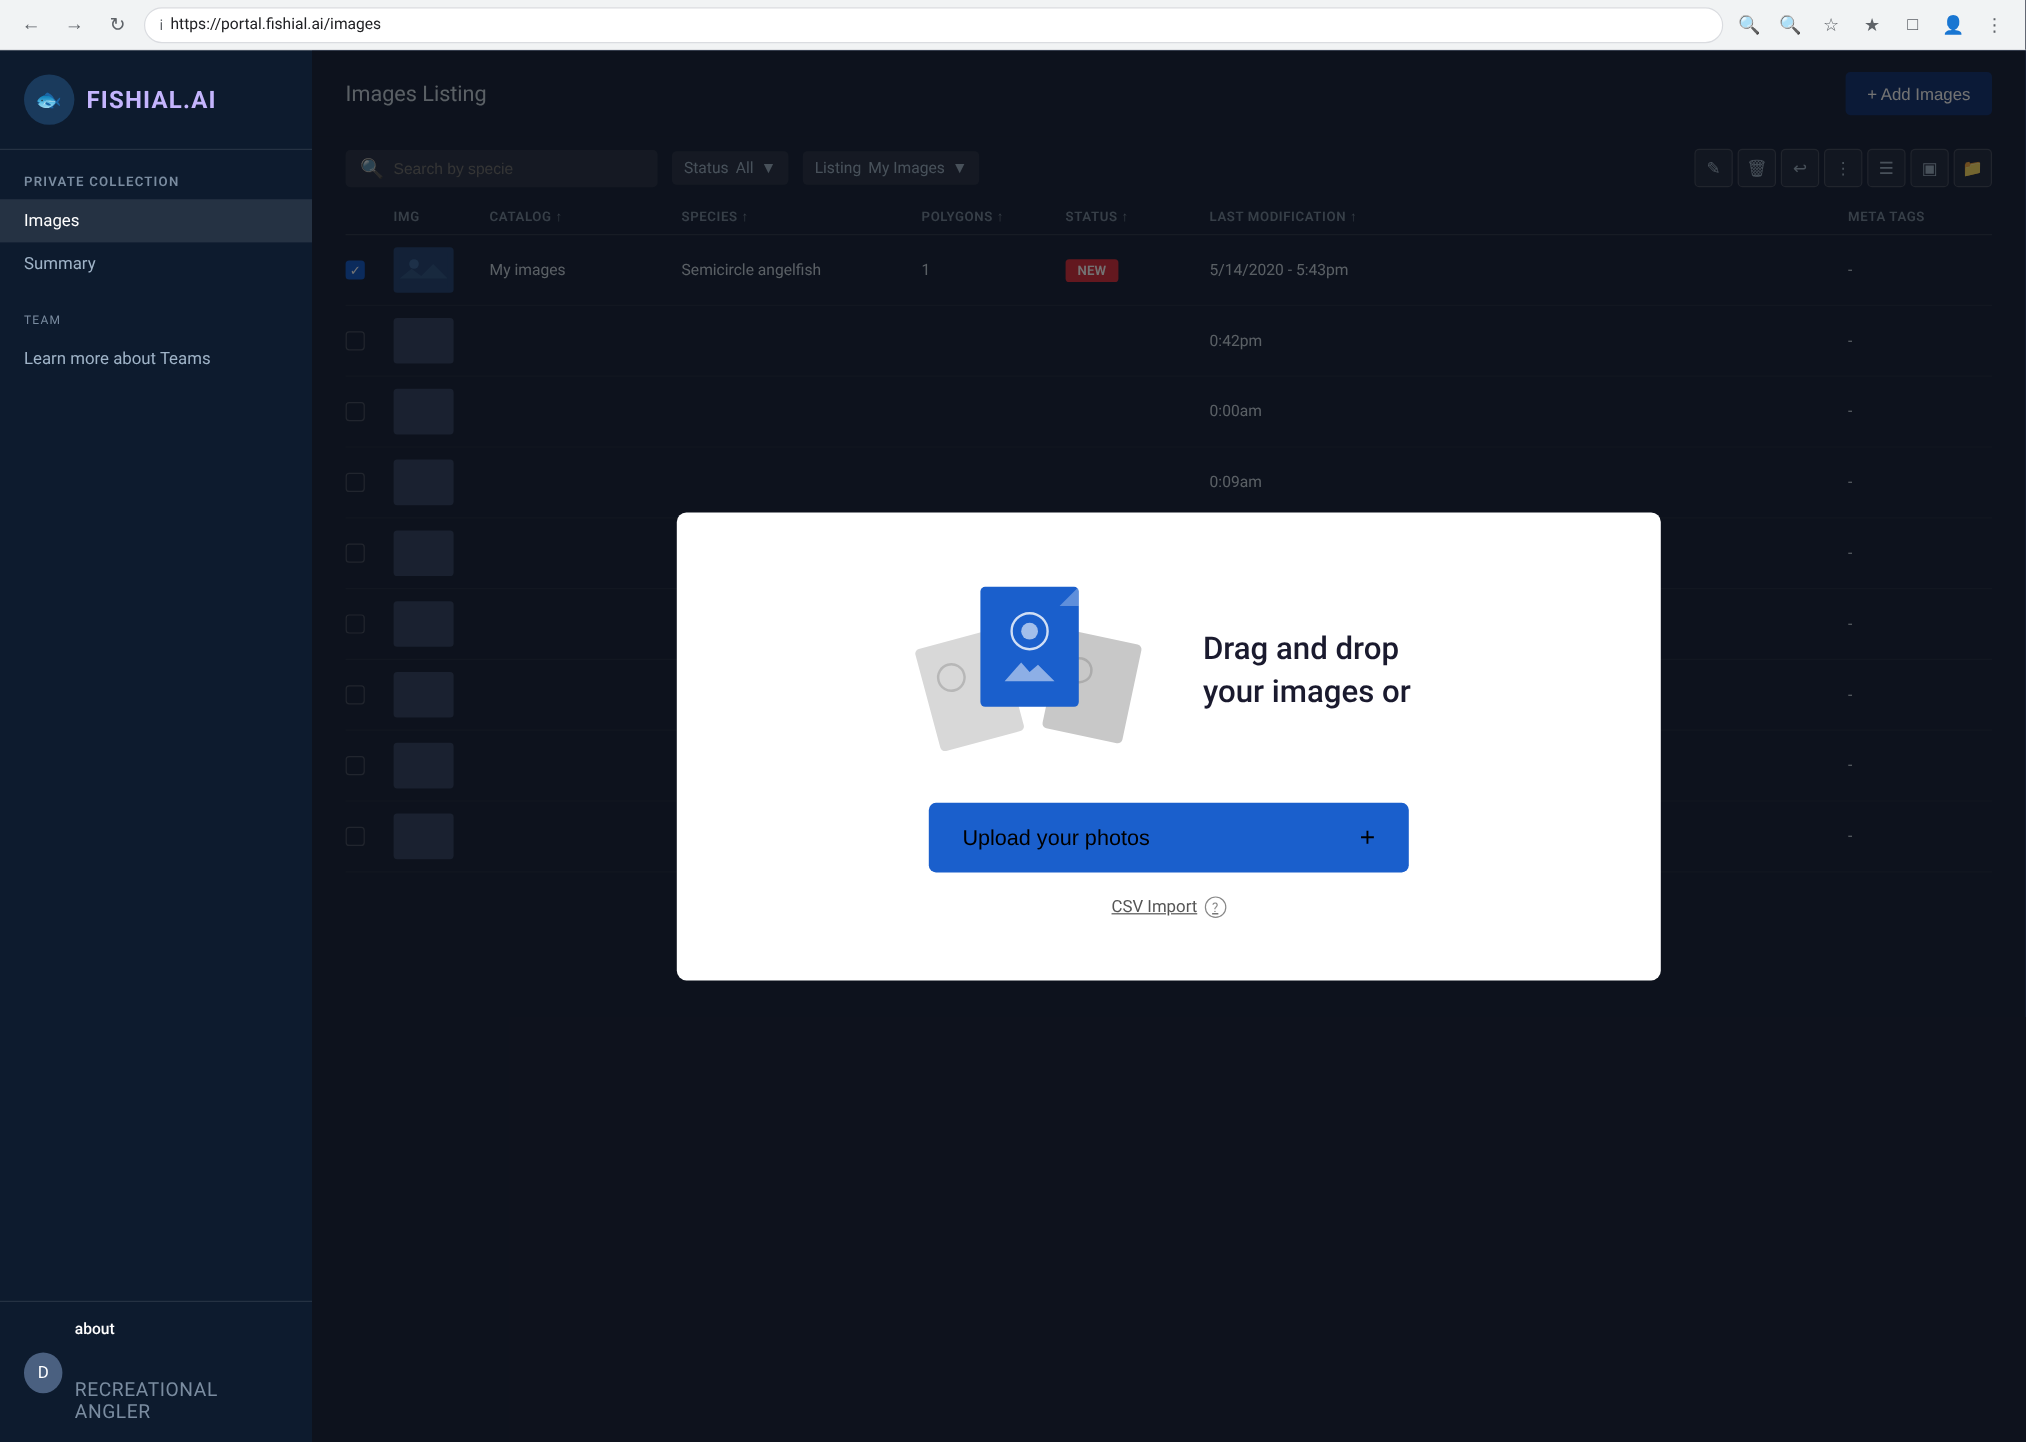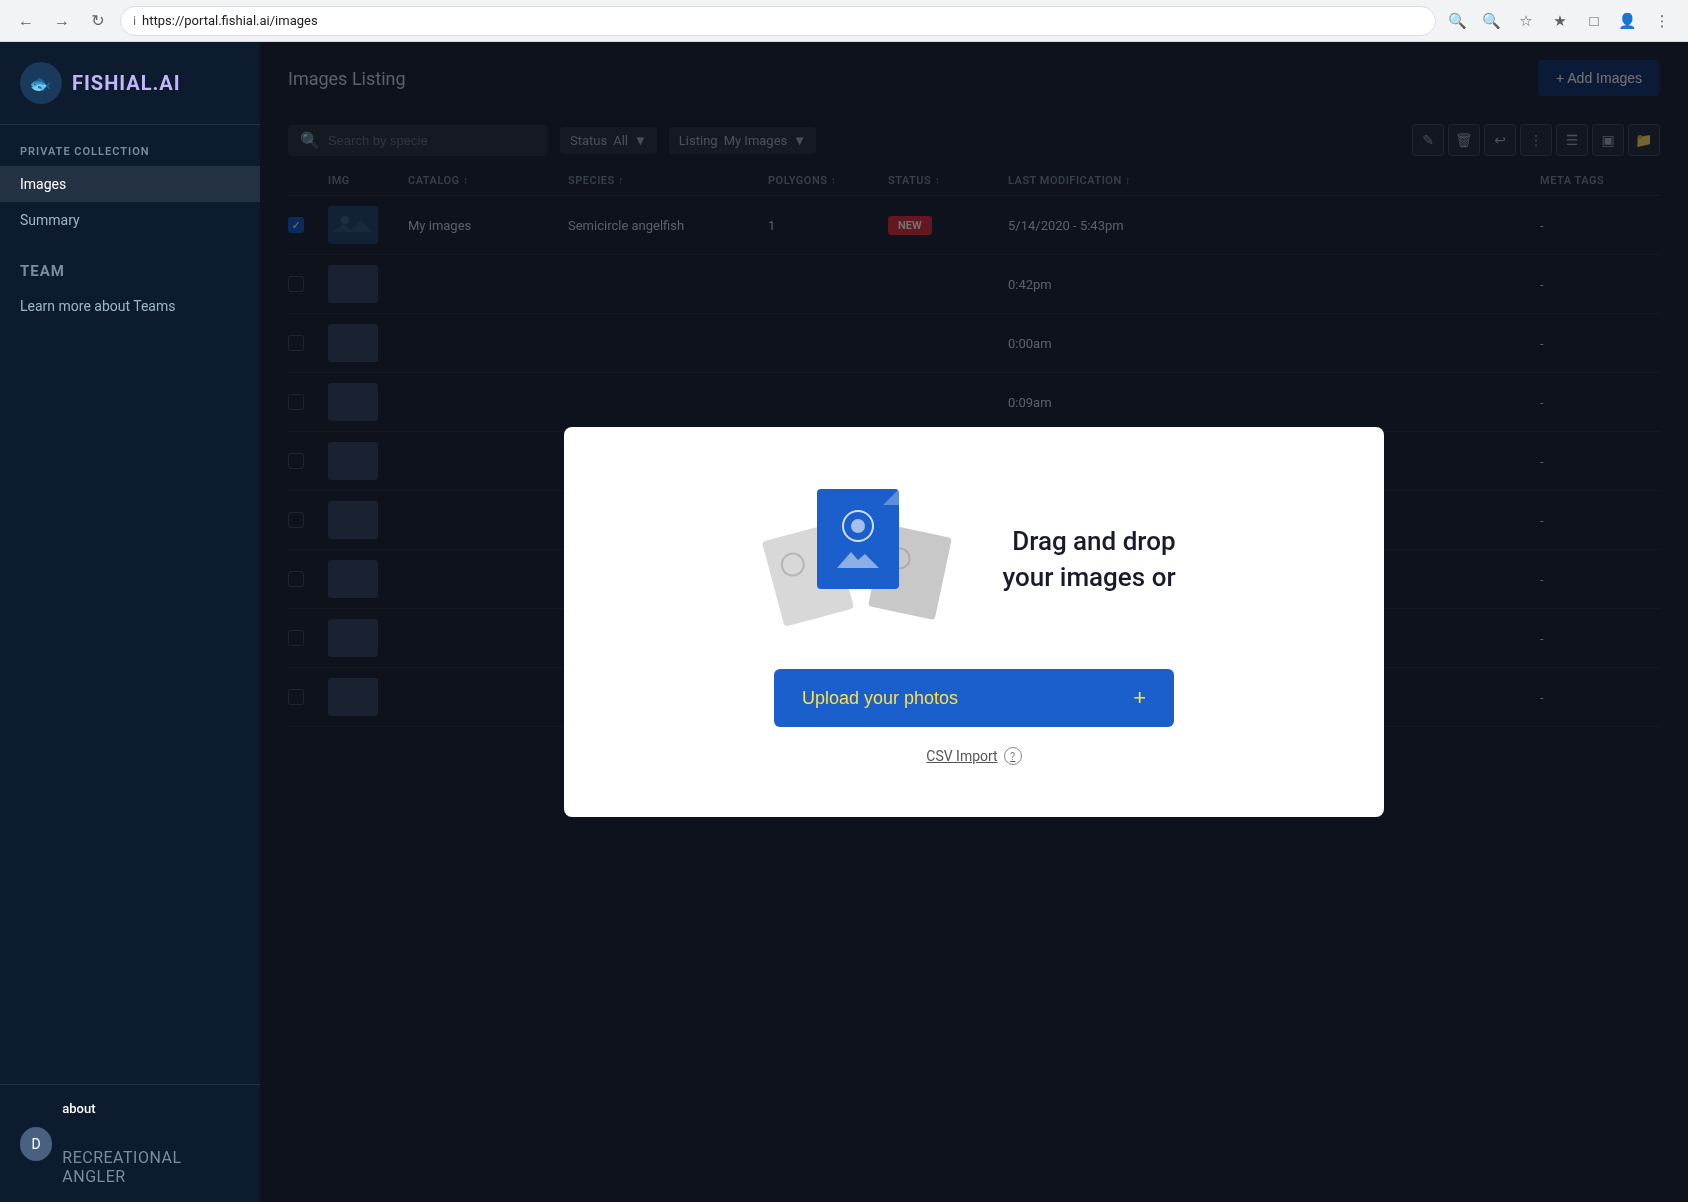--- a/index.html
+++ b/index.html
@@ -107,22 +107,22 @@
       font-size: 14px;
       cursor: pointer;
       transition: background 0.2s;
     }
     .sidebar-item.active {
       background: rgba(255,255,255,0.1);
       color: white;
     }
     .sidebar-team-label {
       color: #7a8ca0;
-      font-size: 15px;
-      font-weight: 700;
+      font-size: 10px;
+      font-weight: 400;
       letter-spacing: 1px;
       padding: 24px 20px 8px;
       text-transform: uppercase;
     }
     .sidebar-footer {
       margin-top: auto;
       padding: 16px 20px;
       display: flex;
       align-items: center;
       gap: 10px;
@@ -319,35 +319,35 @@
       width: 180px;
       height: 140px;
       flex-shrink: 0;
     }
 
     .modal-text {
       font-size: 26px;
       font-weight: 500;
       color: #1a1a2e;
       line-height: 1.4;
-      text-align: right;
+      text-align: left;
     }
 
     .modal-bottom {
       width: 100%;
       margin-top: 40px;
       display: flex;
       flex-direction: column;
       align-items: center;
       gap: 20px;
     }
 
     .upload-btn {
       background: #1a5fcc;
-      color: #fde047;
+      color: #000000;
       border: none;
       border-radius: 6px;
       padding: 16px 28px;
       font-size: 18px;
       font-weight: 500;
       cursor: pointer;
       display: flex;
       align-items: center;
       justify-content: space-between;
       width: 400px;

